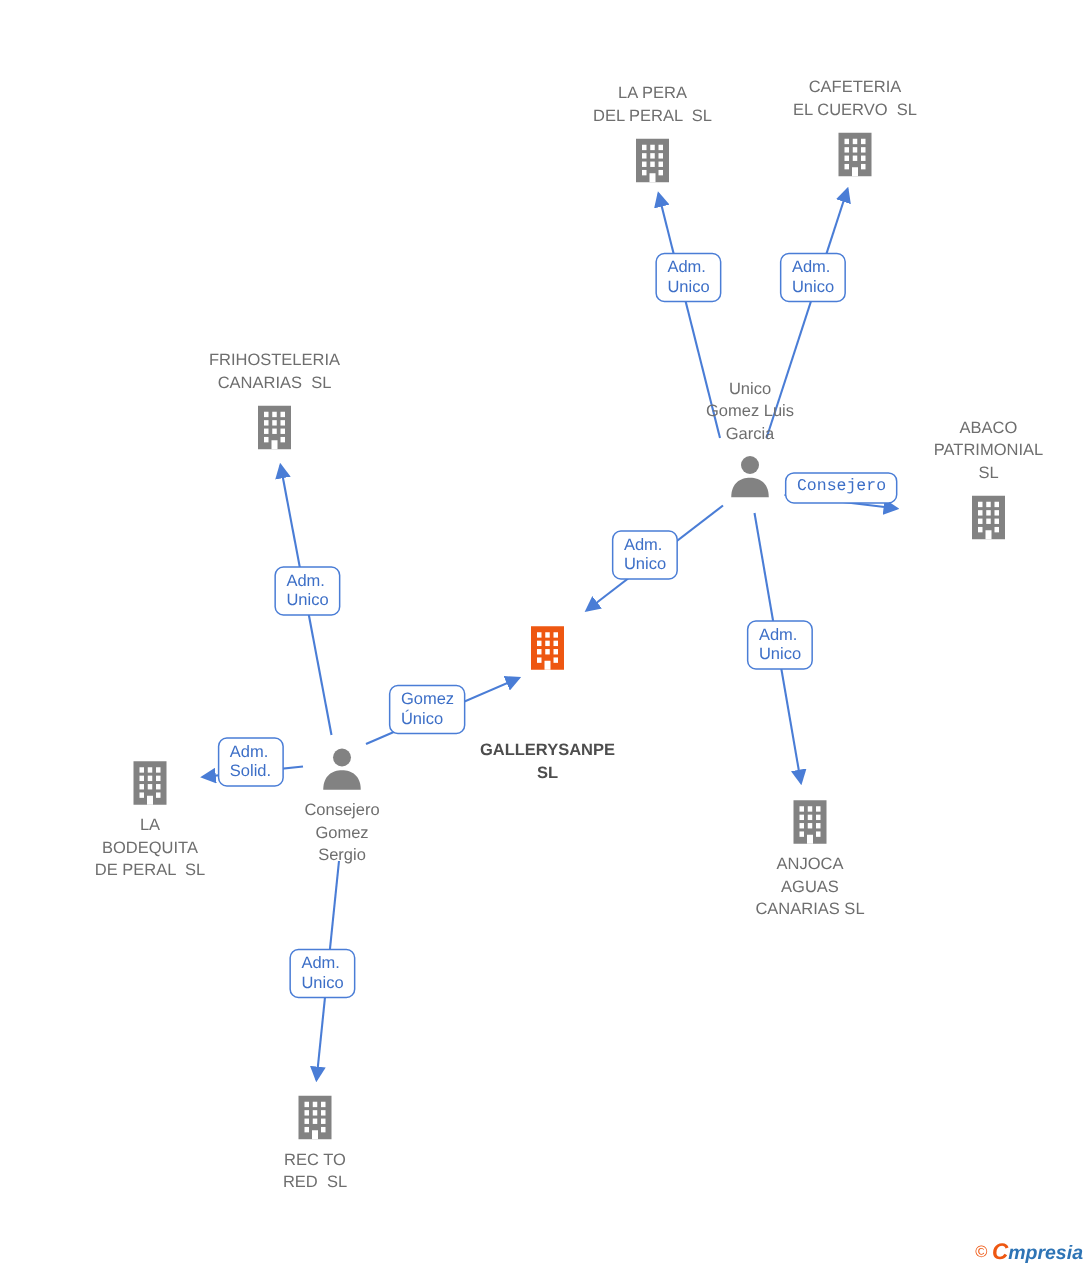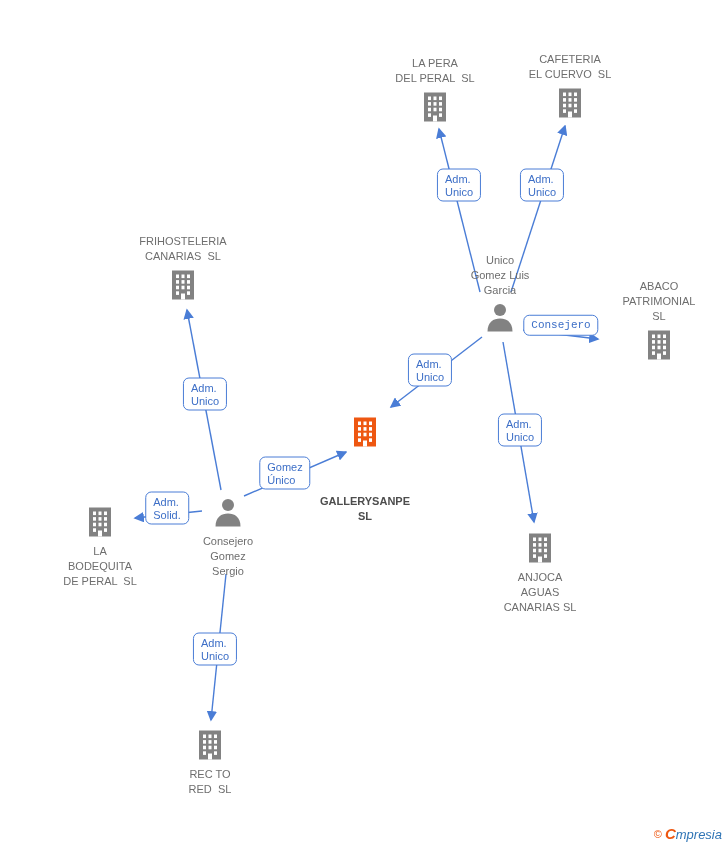--- a/index.html
+++ b/index.html
@@ -27,21 +27,21 @@
     border-radius:6px; padding:3px 7px;
     font-size:11px; line-height:12.5px; text-align:left;
     color:var(--label-blue,#3d6fc7); white-space:pre;
   }
   .footer {
     position:absolute; right:6px; bottom:6px;
     font-size:13px; cursor:pointer; line-height:18px;
   }
   .footer .copy { color:var(--orange,#ee5711); font-size:11px; vertical-align:1px; margin-right:3px; }
   .footer .brand-c { color:var(--orange,#ee5711); font-weight:bold; font-style:italic; font-size:15px; }
-  .footer .brand-rest { color:#2e74b5; font-style:italic; font-weight:400; }
+  .footer .brand-rest { color:#2e74b5; font-style:italic; font-weight:700; }
 </style>
 </head>
 <body>
 
 <div id="canvas">
     <svg id="edges" width="728" height="850">
       <defs>
         <marker id="arrowhead" viewBox="0 0 10 10" refX="8.5" refY="5" markerWidth="7.5" markerHeight="7.5" orient="auto">
           <path d="M0,0 L10,5 L0,10 z" fill="#4a7dd6"></path>
         </marker>

